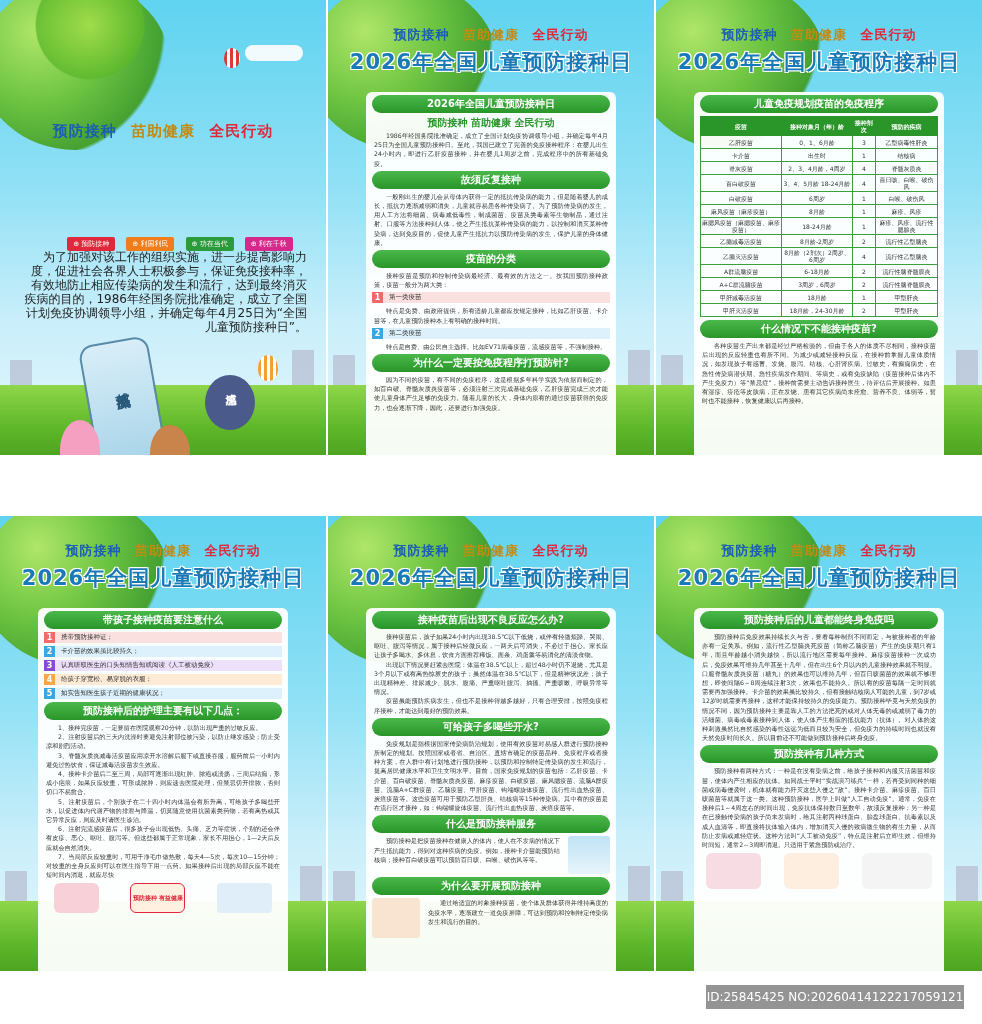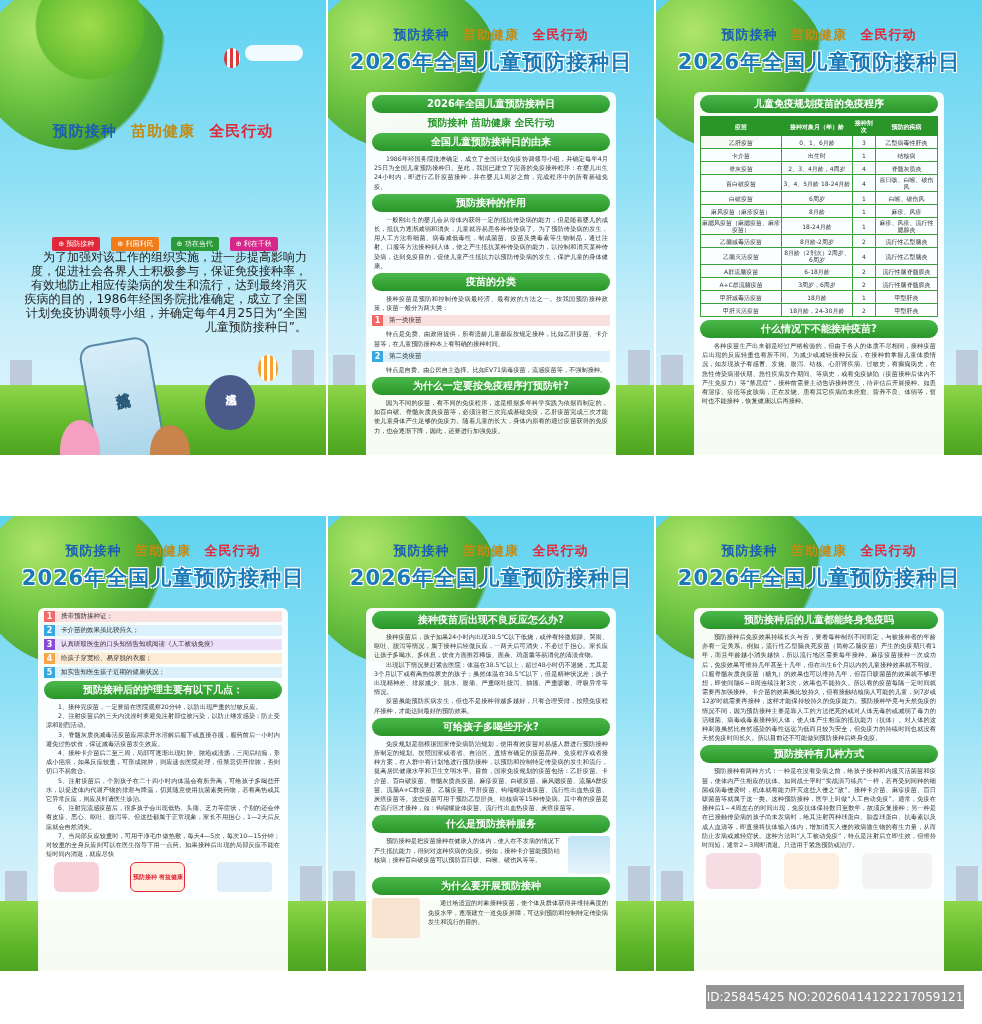--- a/index.html
+++ b/index.html
@@ -20,21 +20,21 @@
 .hdr{background:linear-gradient(180deg,#4ab84a,#2a962a);color:#fff;font-weight:bold;font-size:10px;text-align:center;border-radius:10px;padding:2px 0;margin:3px 6px}
 .sub{color:#2a962a;font-weight:bold;font-size:10px;text-align:center;margin:1px 0}
 .txt{font-size:6.2px;line-height:9.2px;color:#333;padding:0 8px;text-indent:12px;text-align:justify}
 .tag{display:flex;align-items:center;margin:3px 6px;font-size:6.5px;color:#333;height:11px}
 .num{width:11px;height:11px;color:#fff;font-weight:bold;font-size:8px;display:flex;align-items:center;justify-content:center;margin-right:6px}
 table{border-collapse:collapse;width:238px;margin:3px auto;font-size:6px}
 th{background:#2a962a;color:#fff;font-weight:bold;padding:2px 1px;border:1px solid #2a962a;line-height:7px}
 td{border:1px solid #3aa03a;text-align:center;padding:1px;color:#333;line-height:7px;height:13px}
 .p1-intro{position:absolute;left:22px;top:250px;width:285px;font-size:12px;line-height:14px;color:#222;text-align:right}
 .pill{display:inline-block;color:#fff;font-size:7px;padding:2px 6px;margin:0 3px;border-radius:2px}
-.pills{position:absolute;top:231px;left:2px;width:100%;text-align:center}
+.pills{position:absolute;top:231px;left:17px;width:100%;text-align:center}
 .illus{position:absolute;border-radius:8px}
 .watermark{position:absolute;font-weight:bold;color:rgba(255,255,255,.85);text-shadow:1px 1px 2px rgba(0,0,0,.5)}
 .idbar{position:absolute;left:706px;top:985px;width:258px;height:24px;background:rgba(60,60,60,.55);color:#fff;font-size:12px;display:flex;align-items:center;justify-content:center}
 .balloon{position:absolute;width:16px;height:20px;border-radius:50% 50% 45% 45%;background:repeating-linear-gradient(90deg,#d93a3a 0 3px,#fff 3px 6px)}
 </style>
 </head>
 <body>
 
 <div class="panel p1">
   <div class="leaves"></div>
@@ -74,23 +74,22 @@
     <span class="s-olive">苗助健康</span>
     <span class="s-red">全民行动</span>
   </div>
   <div class="bigtitle" style="top:48px;color:#1a7ab8">2026年全国儿童预防接种日</div>
   <div class="city" style="left:5px;height:45px"></div>
   <div class="city" style="left:300px;height:50px"></div>
   <div class="ground"></div>
   <div class="card" style="top:92px;height:388px">
     <div class="hdr">2026年全国儿童预防接种日</div>
     <div class="sub">预防接种  苗助健康  全民行动</div>
-    <div class="hdr">全国儿童预防接种日的由来</div>
     <p class="txt">1986年经国务院批准确定，成立了全国计划免疫协调领导小组，并确定每年4月25日为全国儿童预防接种日。至此，我国已建立了完善的免疫接种程序：在婴儿出生24小时内，即进行乙肝疫苗接种，并在婴儿1周岁之前，完成程序中的所有基础免疫。</p>
-    <div class="hdr">预防接种的作用</div>
+    <div class="hdr">故须反复接种</div>
     <p class="txt">一般刚出生的婴儿会从母体内获得一定的抵抗传染病的能力，但是随着婴儿的成长，抵抗力逐渐减弱和消失，儿童就容易患各种传染病了。为了预防传染病的发生，用人工方法将细菌、病毒减低毒性，制成菌苗、疫苗及类毒素等生物制品，通过注射、口服等方法接种到人体，使之产生抵抗某种传染病的能力，以控制和消灭某种传染病，达到免疫目的，促使儿童产生抵抗力以预防传染病的发生，保护儿童的身体健康。</p>
     <div class="hdr">疫苗的分类</div>
     <p class="txt">接种疫苗是预防和控制传染病最经济、最有效的方法之一。按我国预防接种政策，疫苗一般分为两大类：</p>
     <div class="tag" style="background:#fbe0e0">
       <span class="num" style="background:#f06a6a">1</span>
       <span>第一类疫苗</span>
     </div>
     <p class="txt">特点是免费、由政府提供，所有适龄儿童都应按规定接种，比如乙肝疫苗、卡介苗等，在儿童预防接种本上有明确的接种时间。</p>
     <div class="tag" style="background:#dcf1fb">
       <span class="num" style="background:#3aa8e0">2</span>
@@ -215,20 +214,21 @@
   <div class="slogan" style="top:26px;font-size:13px">
     <span class="s-blue">预防接种</span>
     <span class="s-olive">苗助健康</span>
     <span class="s-red">全民行动</span>
   </div>
   <div class="bigtitle" style="top:48px;color:#1a7ab8">2026年全国儿童预防接种日</div>
   <div class="city" style="left:5px;height:45px"></div>
   <div class="city" style="left:300px;height:50px"></div>
   <div class="ground"></div>
   <div class="card" style="top:92px;height:390px">
+    <div class="hdr">带孩子接种疫苗要注意什么</div>
     <div class="tag" style="background:#fbe0e0">
         <span class="num" style="background:#f06a6a">1</span>
         <span>携带预防接种证；</span>
       </div>
     <div class="tag" style="background:#dcf1fb">
         <span class="num" style="background:#3aa8e0">2</span>
         <span>卡介苗的效果虽比较持久；</span>
       </div>
     <div class="tag" style="background:#ece0fa">
         <span class="num" style="background:#8a4ad6">3</span>

